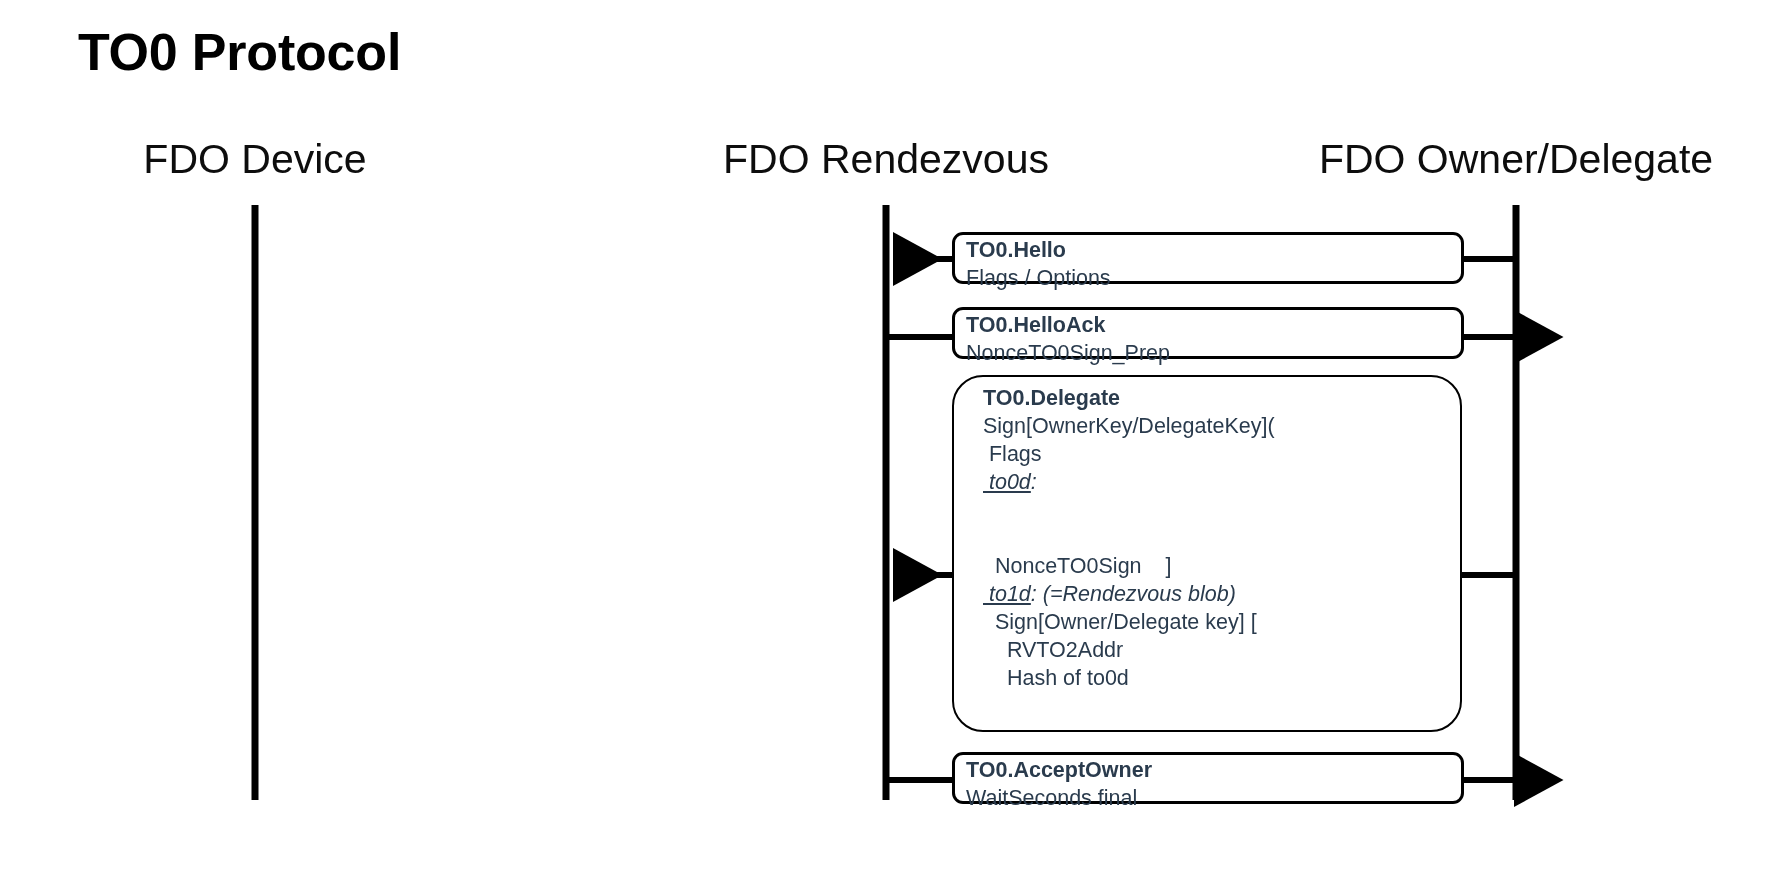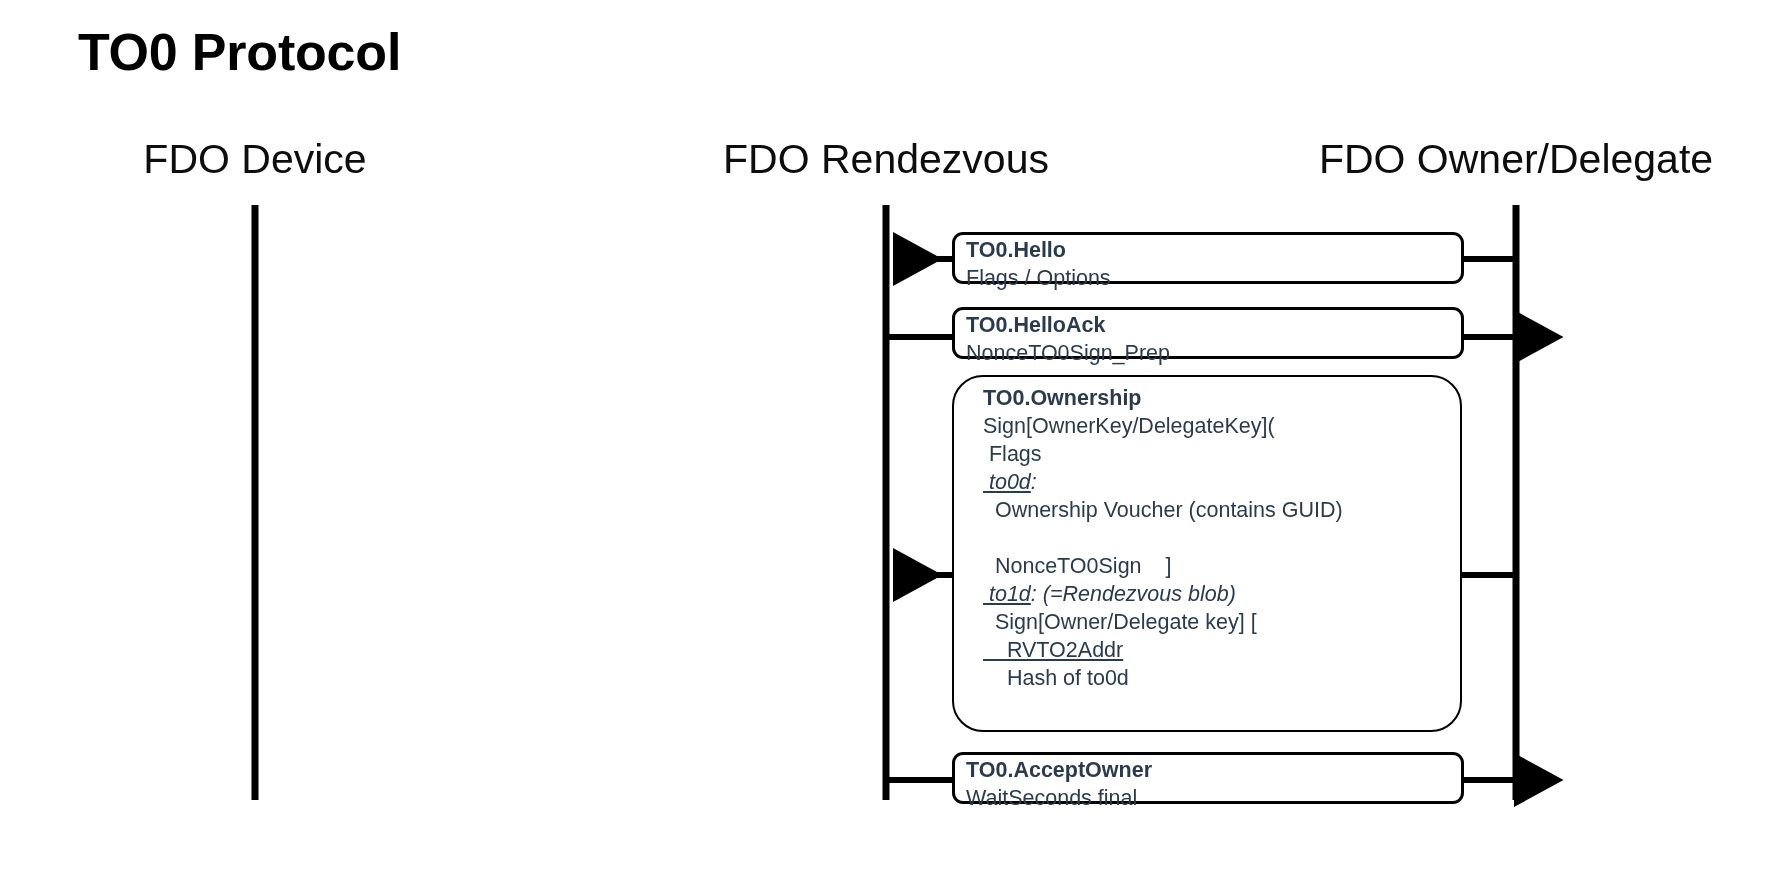--- a/index.html
+++ b/index.html
@@ -112,28 +112,27 @@
 
   <div class="msg-box" style="left:952px; top:232px; width:512px; height:52px;"></div>
   <div class="msg-text msg-title" style="left:966px; top:236px;">TO0.Hello</div>
   <div class="msg-text" style="left:966px; top:264px;">Flags / Options</div>
 
   <div class="msg-box" style="left:952px; top:307px; width:512px; height:52px;"></div>
   <div class="msg-text msg-title" style="left:966px; top:311px;">TO0.HelloAck</div>
   <div class="msg-text" style="left:966px; top:339px;text-align:center;">NonceTO0Sign_Prep</div>
 
   <div class="msg-box large" style="left:952px; top:375px; width:510px; height:357px;"></div>
-  <div class="msg-text msg-title" style="left:983px; top:384px;">TO0.Ownership</div>
+  <div class="msg-text msg-title" style="left:983px; top:384px;">TO0.Delegate</div>
   <div class="msg-text" style="left:983px; top:412px;">Sign[OwnerKey/DelegateKey](</div>
   <div class="msg-text" style="left:983px; top:440px;"> Flags</div>
   <div class="msg-text" style="left:983px; top:468px;"><span class="ital-ul">&nbsp;to0d</span><span class="ital">:</span></div>
-  <div class="msg-text" style="left:983px; top:496px;">  Ownership Voucher (contains GUID)</div>
   <div class="msg-text" style="left:983px; top:552px;">  NonceTO0Sign    ]</div>
   <div class="msg-text" style="left:983px; top:580px;"><span class="ital-ul">&nbsp;to1d</span><span class="ital">: (=Rendezvous blob)</span></div>
   <div class="msg-text" style="left:983px; top:608px;">  Sign[Owner/Delegate key] [</div>
-  <div class="msg-text" style="left:983px; top:636px;text-decoration:underline;">    RVTO2Addr</div>
+  <div class="msg-text" style="left:983px; top:636px;">    RVTO2Addr</div>
   <div class="msg-text" style="left:983px; top:664px;">    Hash of to0d</div>
 
   <div class="msg-box" style="left:952px; top:752px; width:512px; height:52px;"></div>
   <div class="msg-text msg-title" style="left:966px; top:756px;">TO0.AcceptOwner</div>
   <div class="msg-text" style="left:966px; top:784px;">WaitSeconds final</div>
 
 </div>
 
 </body></html>

